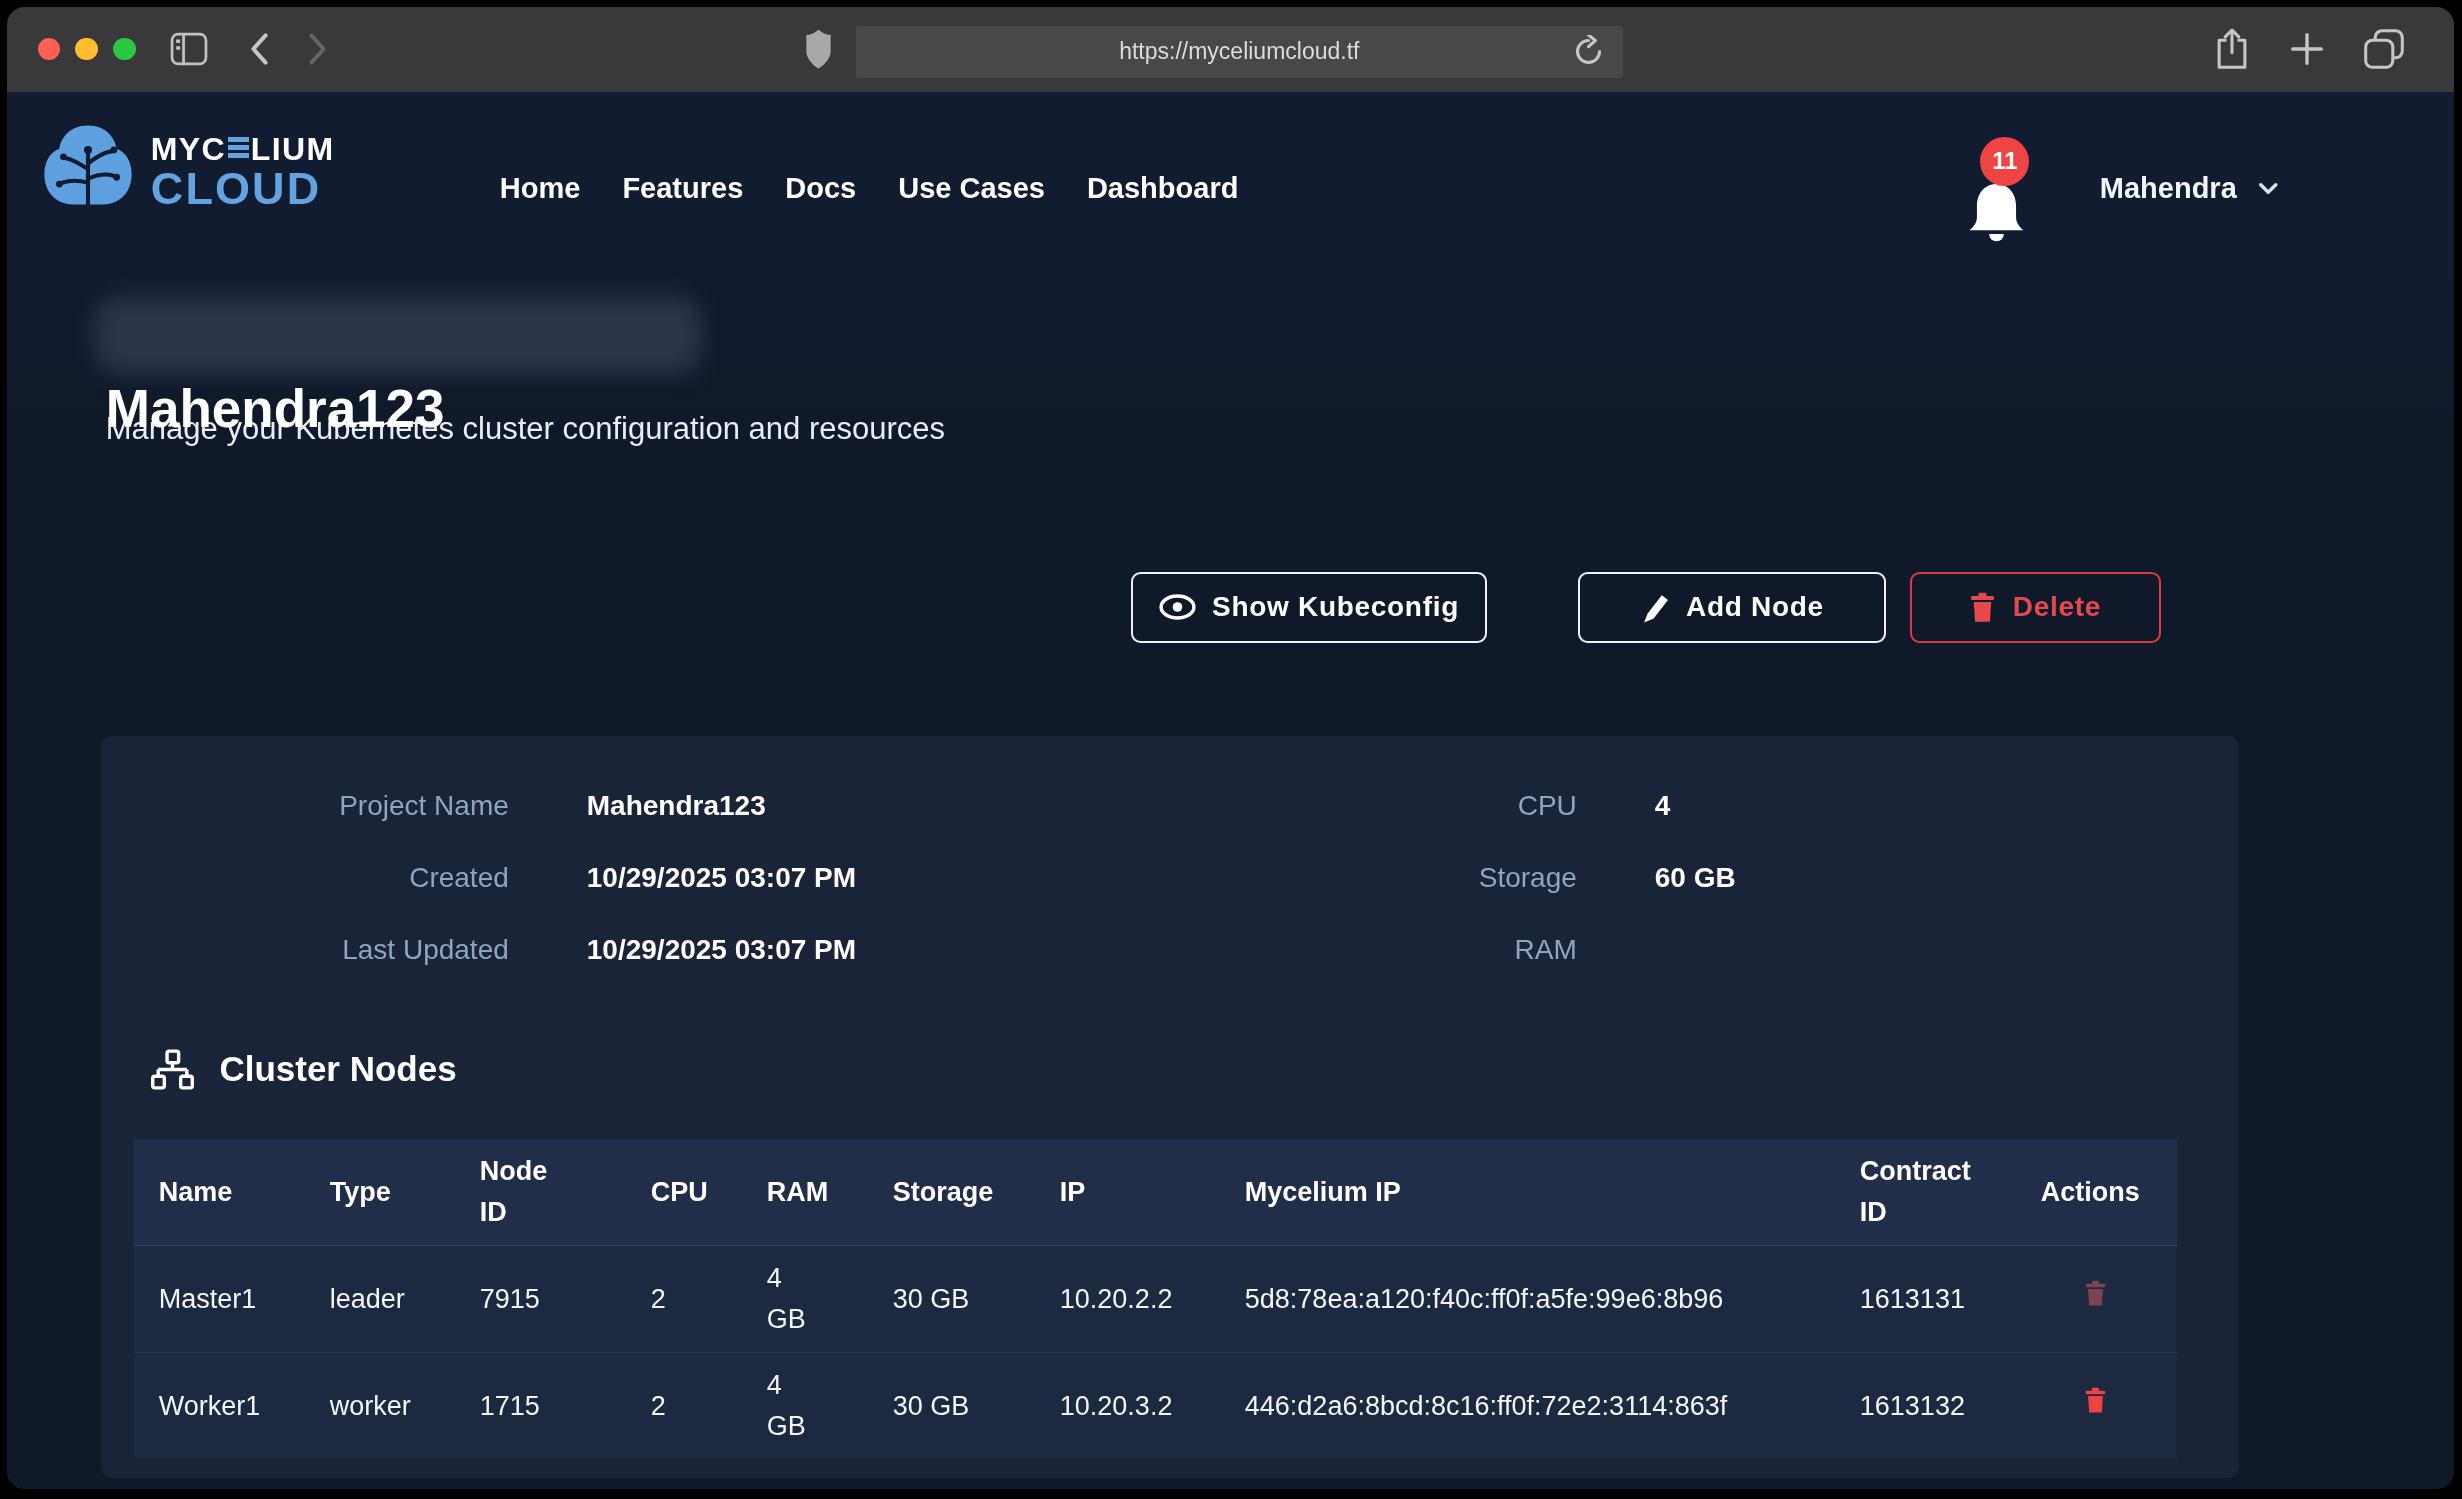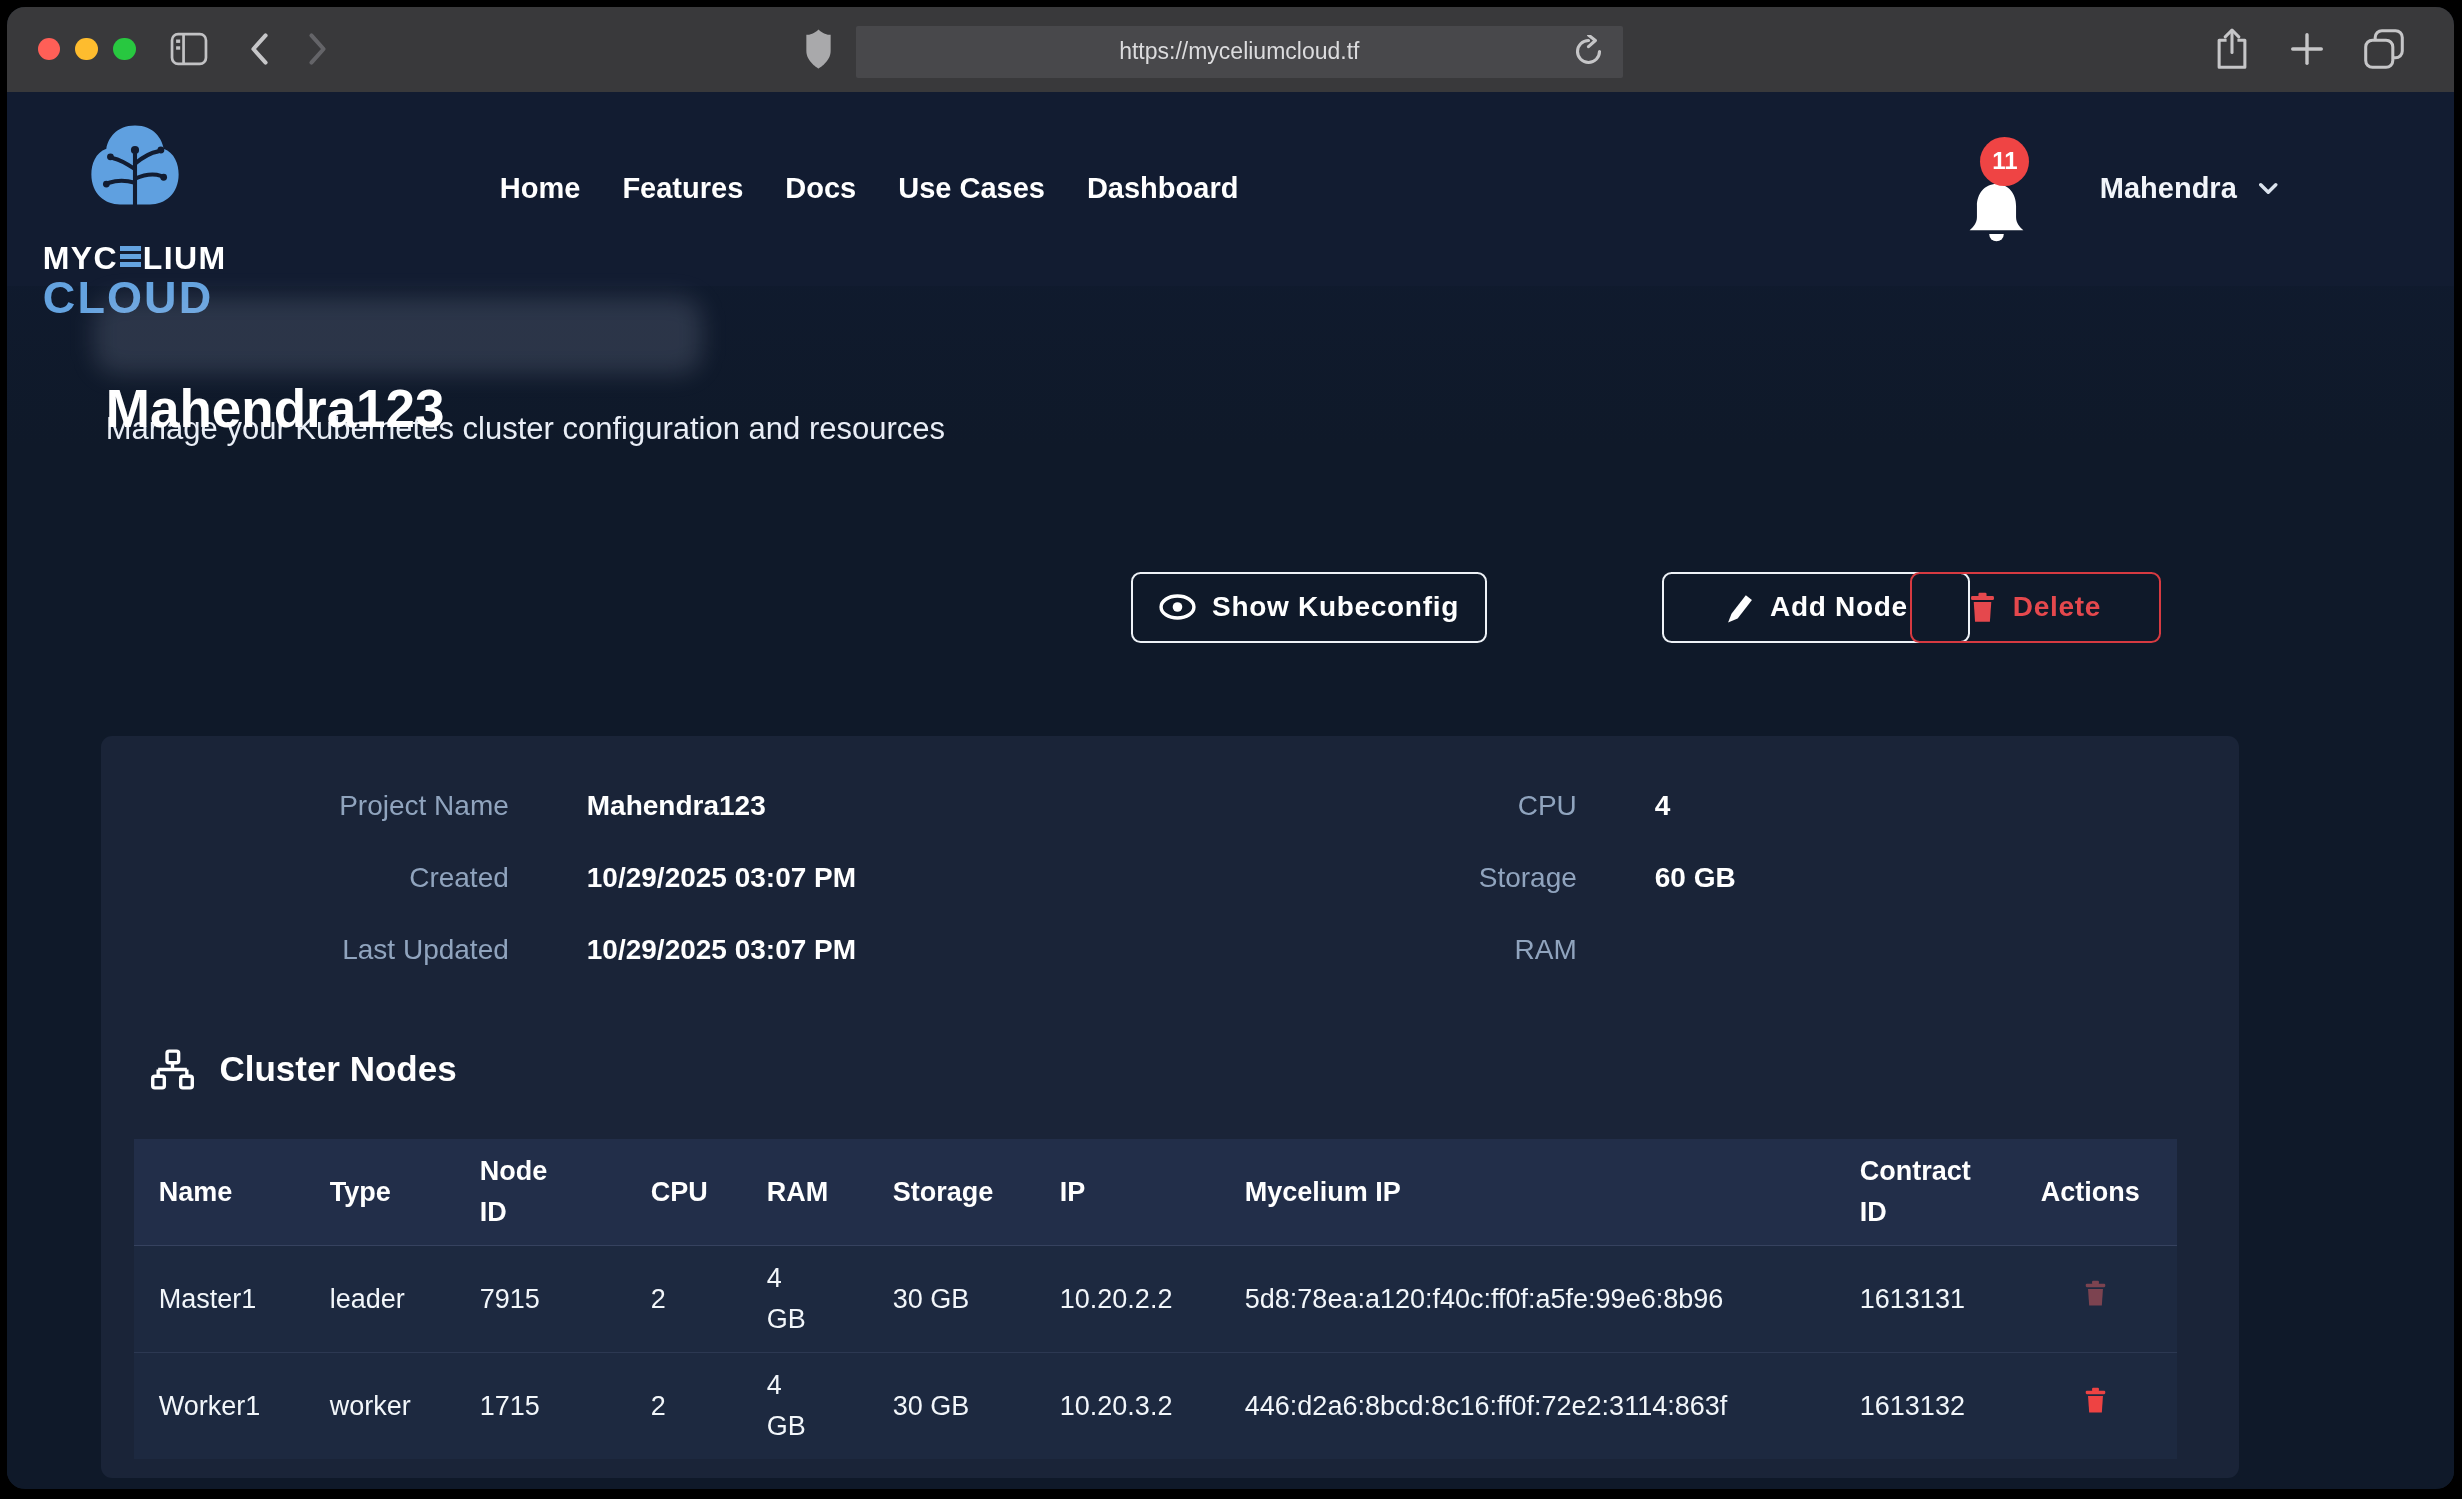--- a/index.html
+++ b/index.html
@@ -20,21 +20,21 @@
     border-radius:2px;display:flex;align-items:center;justify-content:center;}
   .url-text{color:#dcdcde;font-size:23px;}
   .reload-btn{position:absolute;right:18px;top:9.6px;}
   .share-btn{right:205px}.plus-btn{right:130px}.tabs-btn{right:49px}
   .chrome-btn.right{position:absolute}
 
   
   .site{position:absolute;left:0;top:85px;width:100%;height:1396px;
     background:linear-gradient(180deg,#132039 0px,#101b30 96px,#0f1929 355px,#0f1929 100%);}
   .navbar{position:absolute;left:0;top:0;width:100%;height:194px;background:#121c31;z-index:10;}
-  .logo{position:absolute;left:36px;top:29px;display:flex;align-items:center;gap:18px;flex-direction:column;}
+  .logo{position:absolute;left:36px;top:29px;display:flex;align-items:center;gap:18px;}
   .logo-text{display:flex;flex-direction:column;line-height:1;}
   .logo-line1{font-size:32px;font-weight:800;color:#fff;letter-spacing:1.4px;display:flex;align-items:center;}
   .logo-e{display:inline-block;width:20.5px;height:24.6px;margin:0 2.1px;
     background:repeating-linear-gradient(to bottom,#64a3e0 0 4.8px,transparent 4.8px 8.2px);}
   .logo-line2{font-size:45px;font-weight:800;color:#64a3e0;letter-spacing:2.1px;margin-top:1.4px;}
   .nav-links{position:absolute;left:493px;top:0;height:194px;display:flex;align-items:center;gap:42px;}
   .nav-link{color:#fff;font-size:29px;font-weight:700;cursor:pointer;white-space:nowrap;}
   .bell-wrap{position:absolute;left:1960px;top:87px;width:75px;height:75px;}
   .badge{position:absolute;left:13.7px;top:-42px;min-width:49px;height:49px;border-radius:27px;
     background:#ef4444;color:#fff;font-size:24px;font-weight:700;display:flex;align-items:center;
@@ -47,21 +47,21 @@
   .blur-blob{position:absolute;left:87px;top:205px;width:608px;height:77px;z-index:12;
     background:rgba(190,202,224,0.16);border-radius:23px;filter:blur(11.6px);}
   .subtitle{position:absolute;left:99px;top:319px;color:#e9eef6;font-size:31px;font-weight:400;}
 
   
   .actions-row{position:absolute;left:0;top:480px;width:2447px;height:71px;}
   .btn{position:absolute;top:0;height:71px;border-radius:9.6px;background:transparent;
     display:flex;align-items:center;justify-content:center;gap:16.4px;cursor:pointer;box-sizing:border-box;}
   .btn-label{font-size:28px;font-weight:700;letter-spacing:0.7px;}
   .btn-kubeconfig{left:1124px;width:356px;border:2.1px solid #eef2f7;}
-  .btn-addnode{left:1655px;width:308px;border:2.1px solid #eef2f7;}
+  .btn-addnode{left:1571px;width:308px;border:2.1px solid #eef2f7;}
   .btn-delete{left:1903px;width:251px;border:2.1px solid #d73a41;}
   .btn-kubeconfig .btn-label,.btn-addnode .btn-label{color:#fff;}
   .btn-delete .btn-label{color:#e5484d;}
 
   
   .card{position:absolute;left:94px;top:644px;width:2138px;height:742px;background:#1a2438;
     border-radius:11px;z-index:2;}
   .info-grid{position:absolute;left:0;top:34px;width:100%;display:grid;
     grid-template-columns:408px 685px 383px auto;grid-auto-rows:72px;align-items:center;}
   .info-label{color:#90a4be;font-size:28px;text-align:right;}

